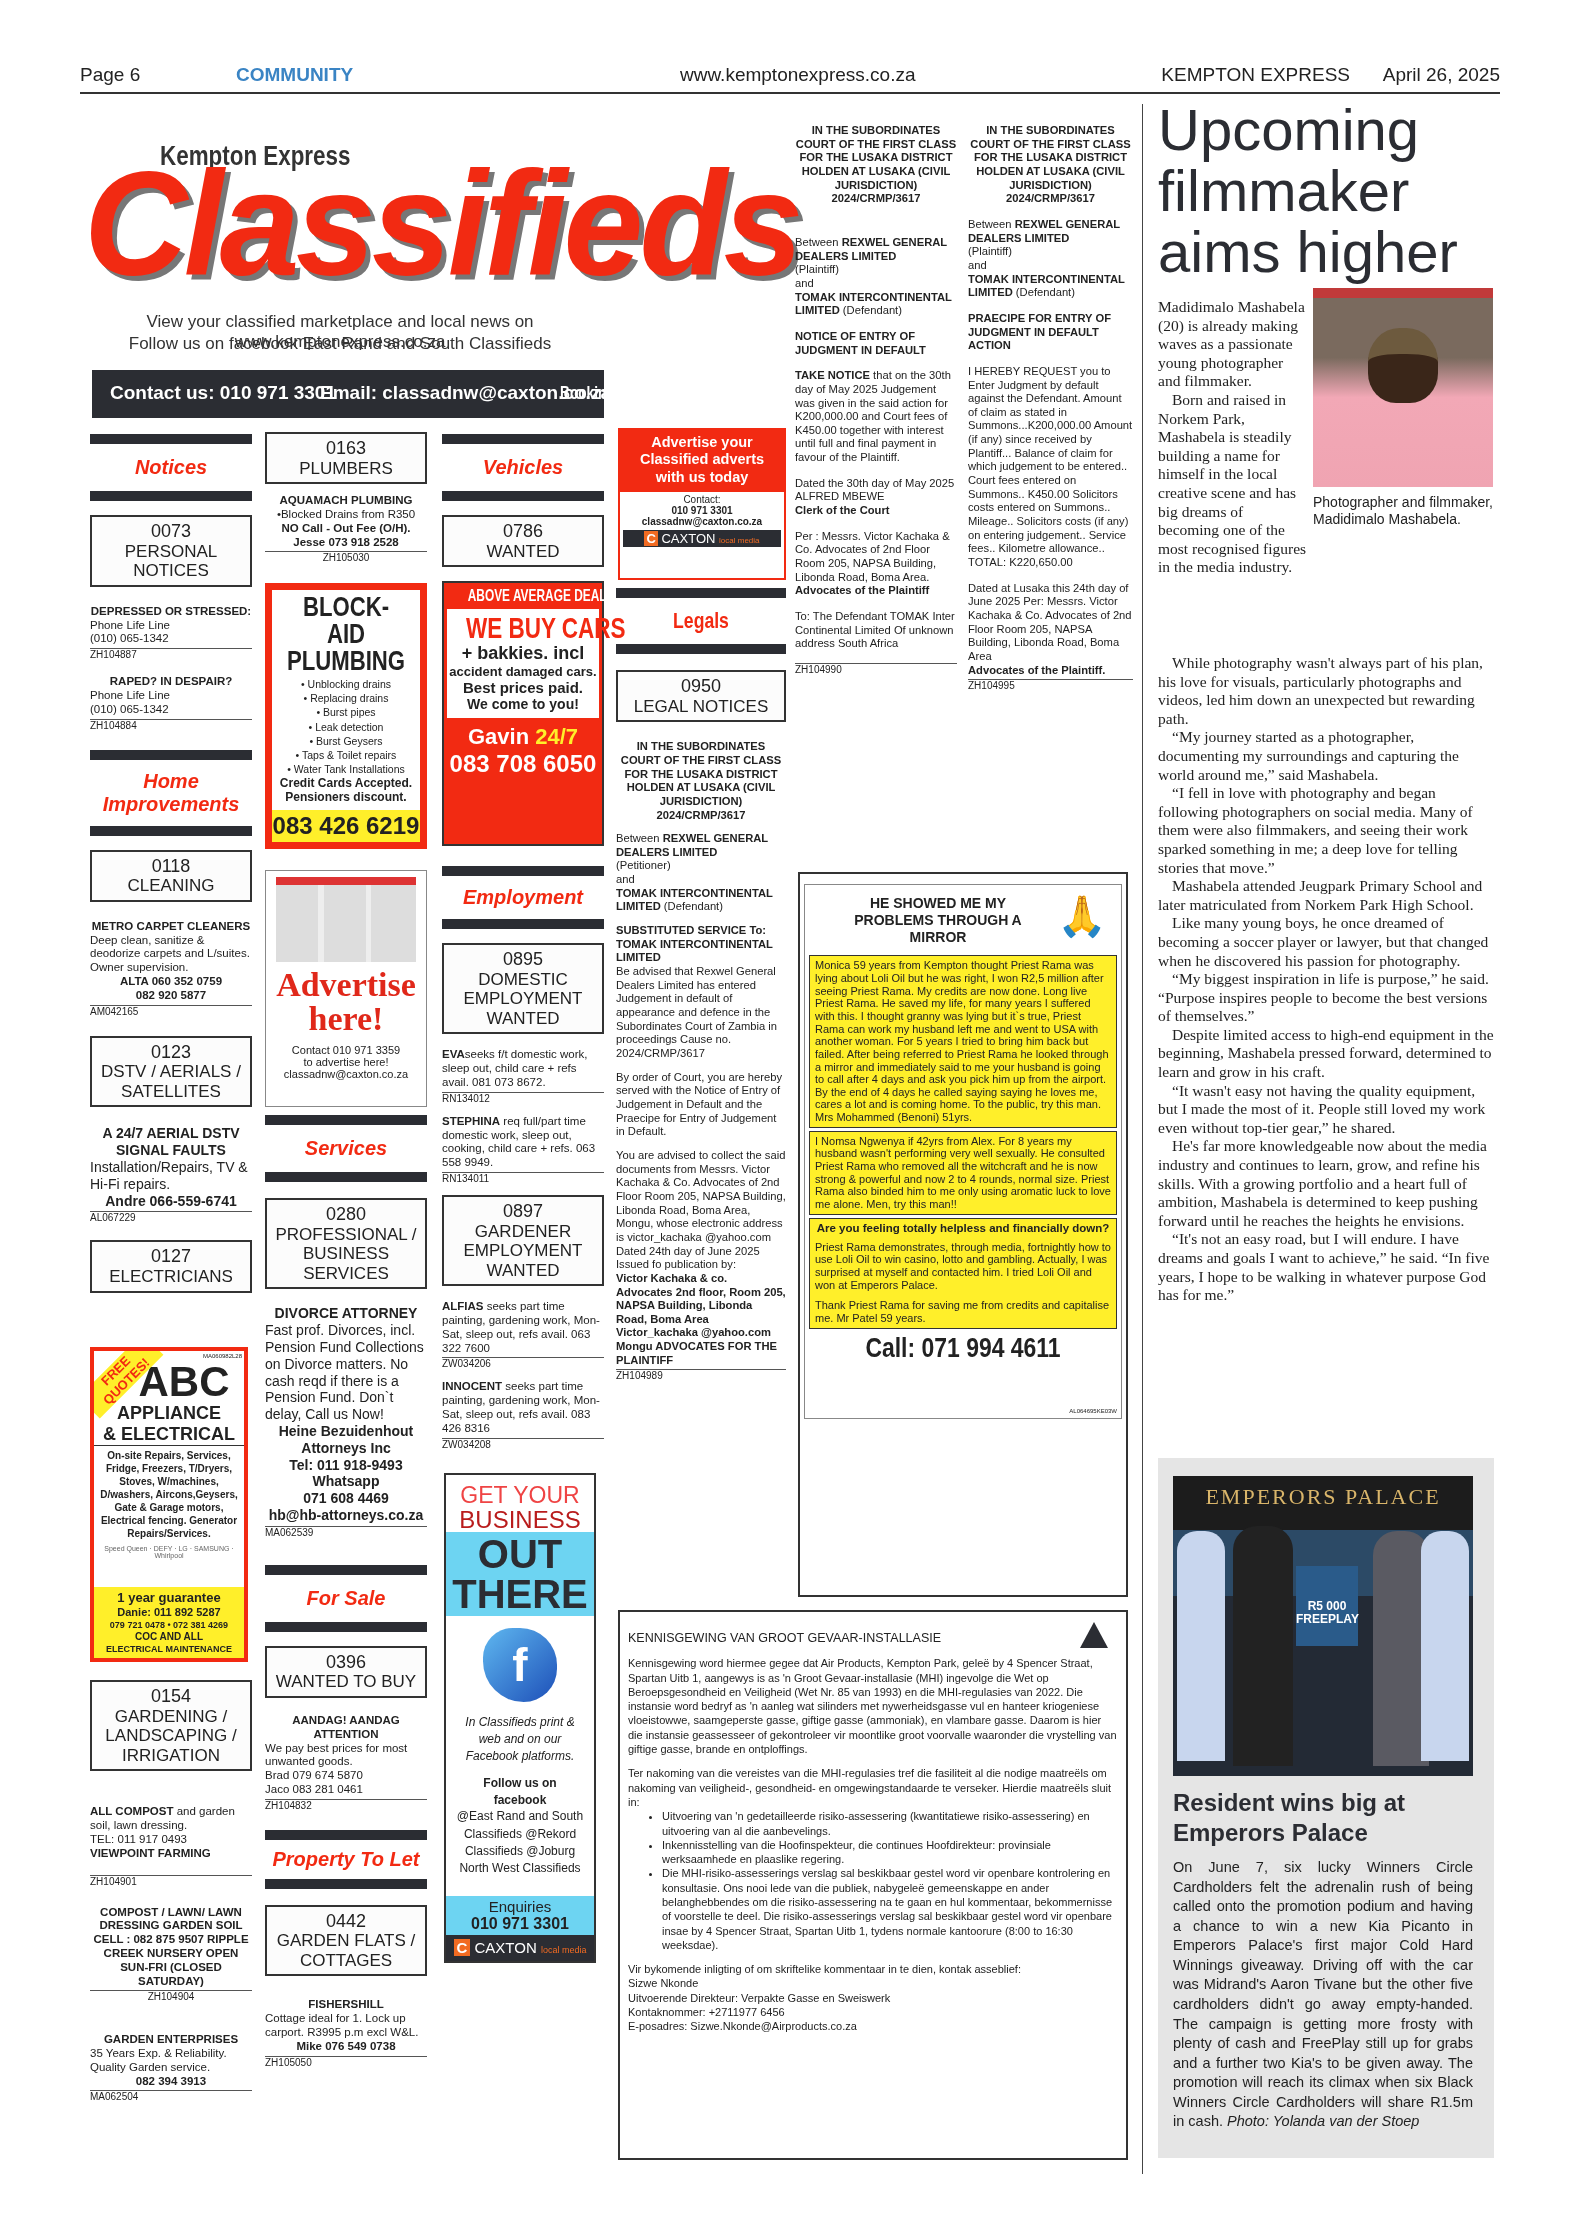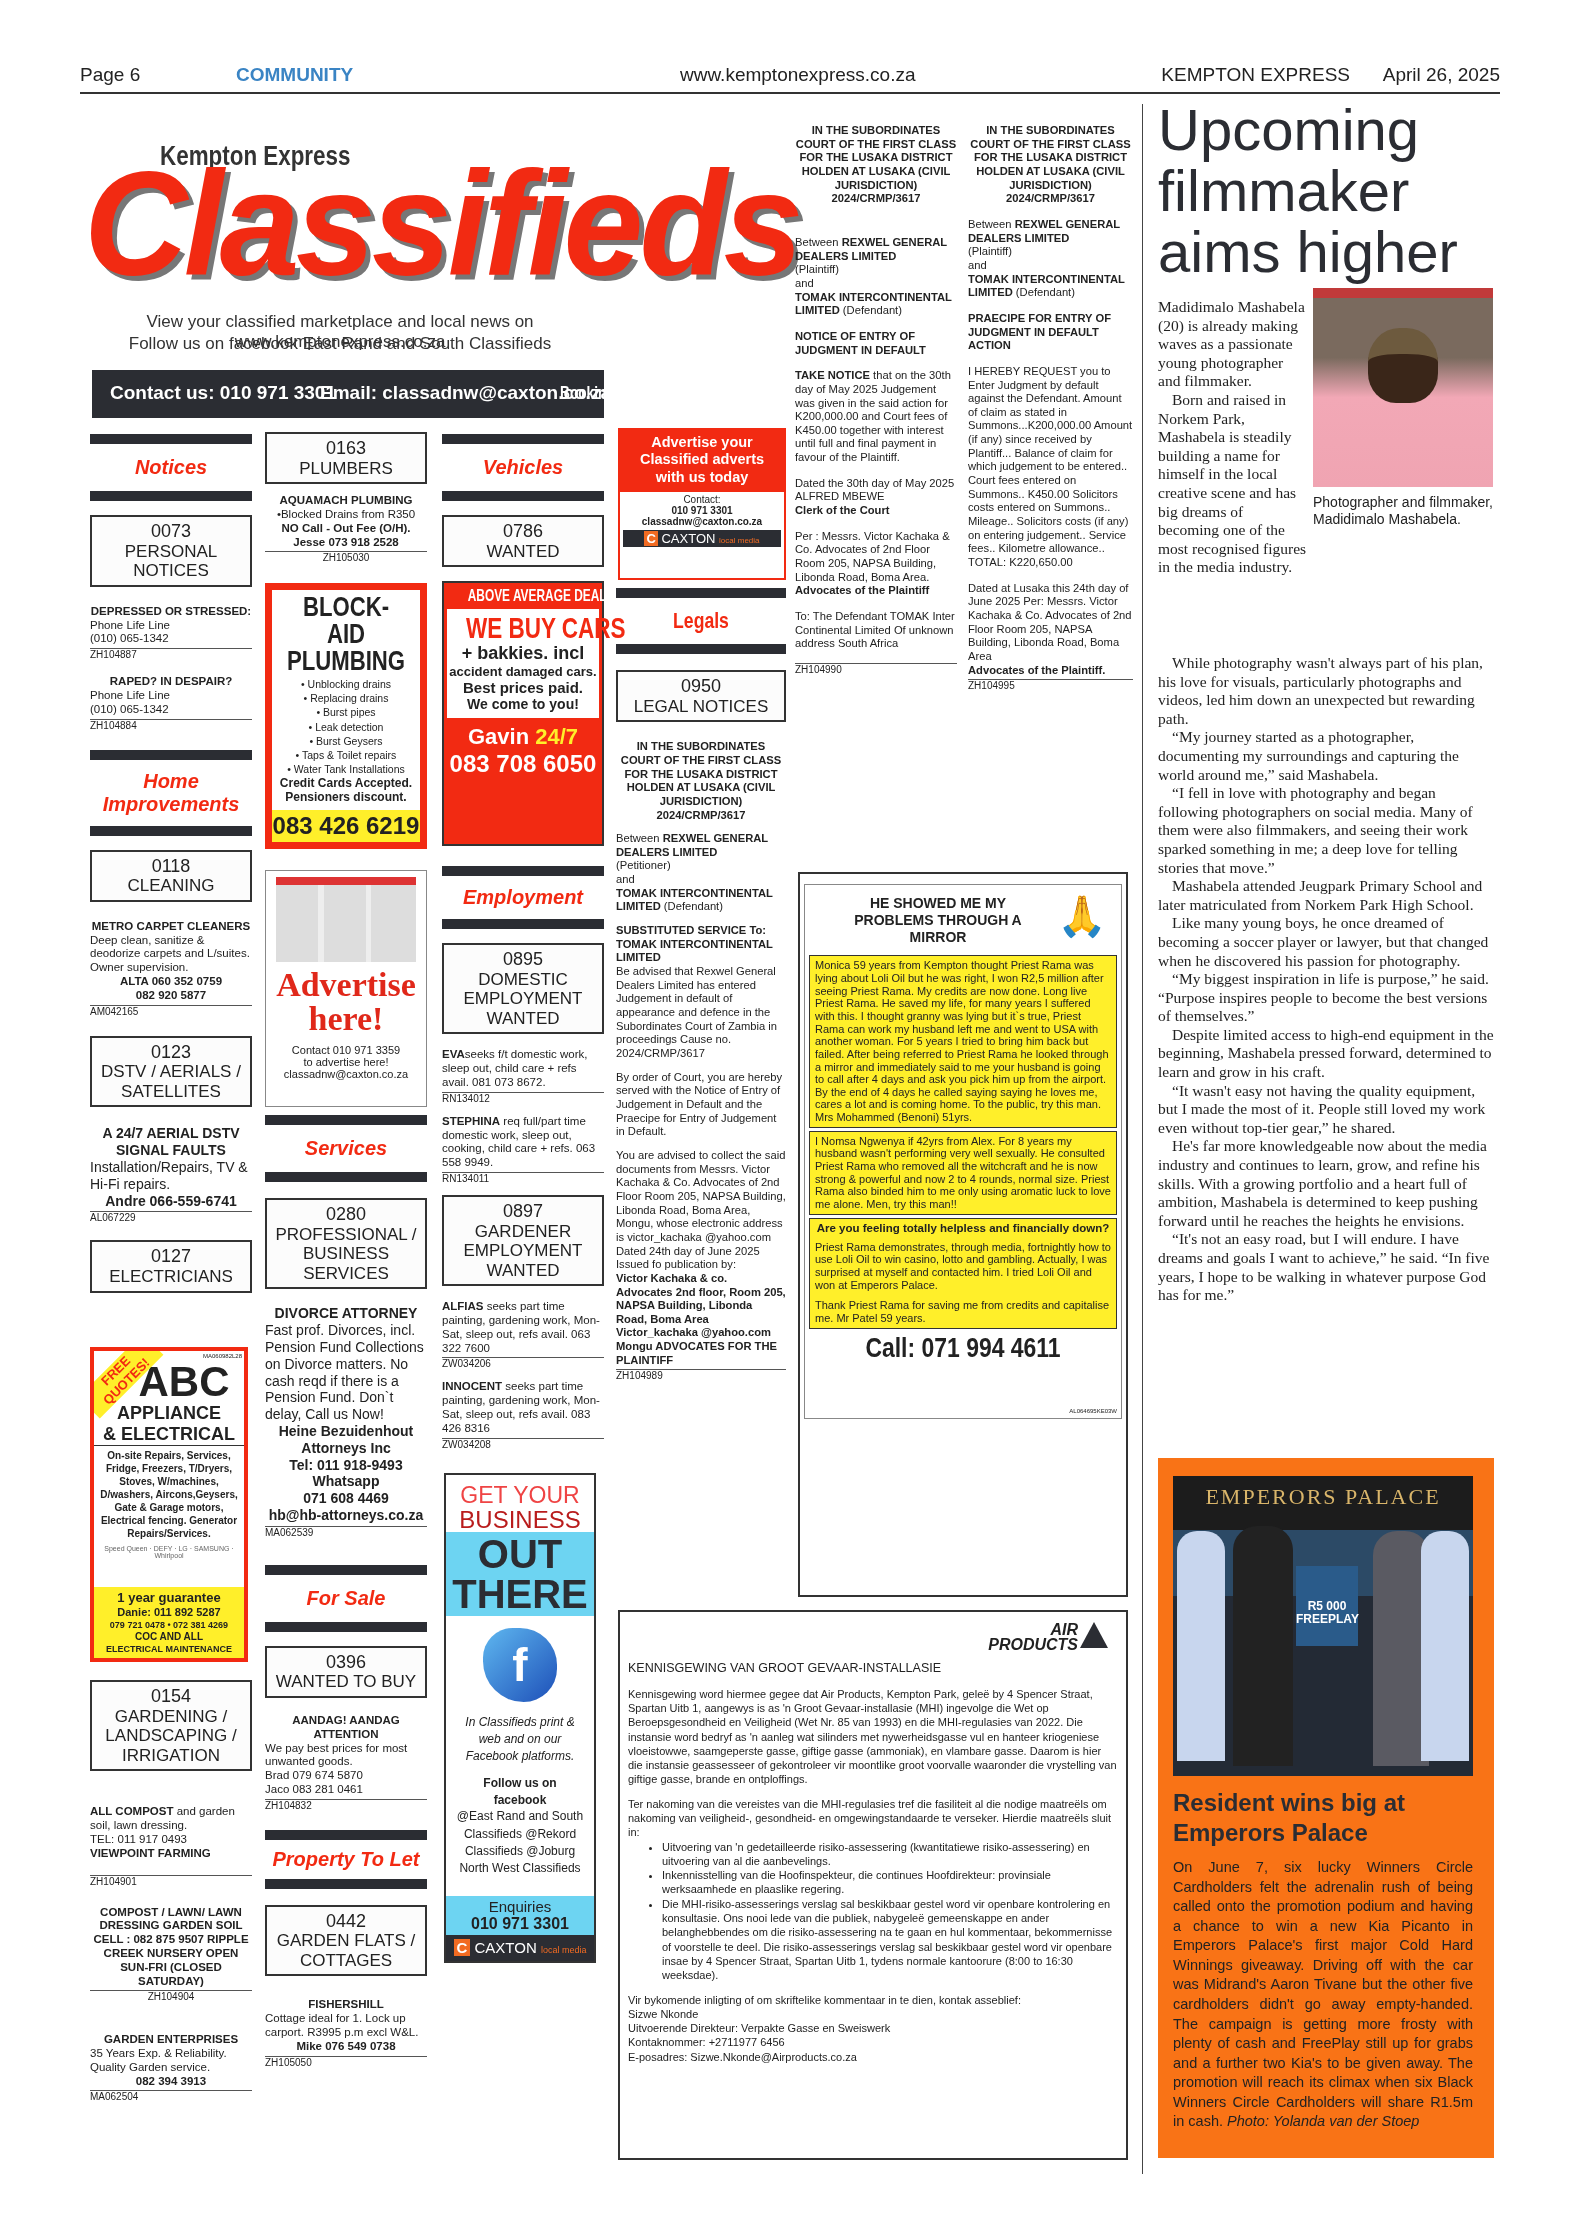--- a/index.html
+++ b/index.html
@@ -355,24 +355,20 @@
       <div style="text-align:center;font-weight:bold;font-size:11.5px;margin-bottom:6px">Are you feeling totally helpless and financially down?</div>
       <div>Priest Rama demonstrates, through media, fortnightly how to use Loli Oil to win casino, lotto and gambling. Actually, I was surprised at myself and contacted him. I tried Loli Oil and won at Emperors Palace.</div>
       <div style="margin-top:8px">Thank Priest Rama for saving me from credits and capitalise me. Mr Patel 59 years.</div>
     </div>
     <div style="text-align:center;font-size:27px;font-weight:bold;margin-top:4px;transform:scaleX(0.85)">Call: 071 994 4611</div>
     <div style="position:absolute;right:4px;bottom:4px;font-size:6px">AL064695KE03W</div>
   </div>
 </div>
 
 <div class="abs" style="left:618px;top:1610px;width:510px;height:550px;border:2px solid #333;padding:10px 8px;font-size:11px;line-height:1.3;color:#222">
-  <div style="text-align:right;font-weight:900;font-style:italic;line-height:0.95;font-size:16px;padding-right:40px">
-    <div>AIR</div>
-    <div>PRODUCTS</div>
-  </div>
   <div style="position:absolute;right:18px;top:10px;width:0;height:0;border-left:14px solid transparent;border-right:14px solid transparent;border-bottom:26px solid #2b2d33"></div>
   <div style="font-size:12.5px;margin-top:8px">KENNISGEWING VAN GROOT GEVAAR-INSTALLASIE</div>
   <div style="margin-top:10px">Kennisgewing word hiermee gegee dat Air Products, Kempton Park, geleë by 4 Spencer Straat, Spartan Uitb 1, aangewys is as 'n Groot Gevaar-installasie (MHI) ingevolge die Wet op Beroepsgesondheid en Veiligheid (Wet Nr. 85 van 1993) en die MHI-regulasies van 2022. Die instansie word bedryf as 'n aanleg wat silinders met nywerheidsgasse vul en hanteer kriogeniese vloeistowwe, saamgeperste gasse, giftige gasse (ammoniak), en vlambare gasse. Daarom is hier die instansie geassesseer of gekontroleer vir moontlike groot voorvalle waaronder die vrystelling van giftige gasse, brande en ontploffings.</div>
   <div style="margin-top:10px">Ter nakoming van die vereistes van die MHI-regulasies tref die fasiliteit al die nodige maatreëls om nakoming van veiligheid-, gesondheid- en omgewingstandaarde te verseker. Hierdie maatreëls sluit in:</div>
   <ul style="padding-left:34px;list-style:disc">
     <li>Uitvoering van 'n gedetailleerde risiko-assessering (kwantitatiewe risiko-assessering) en uitvoering van al die aanbevelings.</li>
     <li>Inkennisstelling van die Hoofinspekteur, die continues Hoofdirekteur: provinsiale werksaamhede en plaaslike regering.</li>
     <li>Die MHI-risiko-assesserings verslag sal beskikbaar gestel word vir openbare kontrolering en konsultasie. Ons nooi lede van die publiek, nabygeleë gemeenskappe en ander belanghebbendes om die risiko-assessering na te gaan en hul kommentaar, bekommernisse of voorstelle te deel. Die risiko-assesserings verslag sal beskikbaar gestel word vir openbare insae by 4 Spencer Straat, Spartan Uitb 1, tydens normale kantoorure (8:00 to 16:30 weeksdae).</li>
   </ul>
   <div style="margin-top:10px">Vir bykomende inligting of om skriftelike kommentaar in te dien, kontak asseblief:</div>
@@ -399,21 +395,21 @@
   <div>“I fell in love with photography and began following photographers on social media. Many of them were also filmmakers, and seeing their work sparked something in me; a deep love for telling stories that move.”</div>
   <div>Mashabela attended Jeugpark Primary School and later matriculated from Norkem Park High School.</div>
   <div>Like many young boys, he once dreamed of becoming a soccer player or lawyer, but that changed when he discovered his passion for photography.</div>
   <div>“My biggest inspiration in life is purpose,” he said. “Purpose inspires people to become the best versions of themselves.”</div>
   <div>Despite limited access to high-end equipment in the beginning, Mashabela pressed forward, determined to learn and grow in his craft.</div>
   <div>“It wasn't easy not having the quality equipment, but I made the most of it. People still loved my work even without top-tier gear,” he shared.</div>
   <div>He's far more knowledgeable now about the media industry and continues to learn, grow, and refine his skills. With a growing portfolio and a heart full of ambition, Mashabela is determined to keep pushing forward until he reaches the heights he envisions.</div>
   <div>“It's not an easy road, but I will endure. I have dreams and goals I want to achieve,” he said. “In five years, I hope to be walking in whatever purpose God has for me.”</div>
 </div>
 
-<div class="abs" style="left:1158px;top:1458px;width:336px;height:700px;background:#f97316">
+<div class="abs" style="left:1158px;top:1458px;width:336px;height:700px;background:#e5e5e5">
   <div style="position:absolute;left:15px;top:18px;width:300px;height:300px;background:linear-gradient(180deg,#1c1c1c 0 18%,#2c4a66 18% 40%,#232a35 40%)">
     <div style="position:absolute;left:0;right:0;top:8px;text-align:center;color:#d9b56a;font-family:'Liberation Serif',serif;font-size:22px;letter-spacing:2px">EMPERORS PALACE</div>
     <div style="position:absolute;left:4px;top:55px;width:48px;height:230px;background:#c8d6ee;border-radius:20px 20px 0 0"></div>
     <div style="position:absolute;left:60px;top:50px;width:60px;height:240px;background:#222;border-radius:24px 24px 0 0"></div>
     <div style="position:absolute;left:200px;top:55px;width:56px;height:235px;background:#5a5a62;border-radius:24px 24px 0 0"></div>
     <div style="position:absolute;right:4px;top:55px;width:48px;height:230px;background:#c8d6ee;border-radius:20px 20px 0 0"></div>
     <div style="position:absolute;left:123px;top:90px;width:62px;height:80px;background:#2a5b8a;color:#fff;font-size:12px;font-weight:bold;text-align:center;padding-top:34px;line-height:1.1">R5 000 FREEPLAY</div>
   </div>
   <div style="position:absolute;left:15px;top:330px;width:300px;font-size:24px;font-weight:bold;line-height:1.25;color:#2b2d33">Resident wins big at Emperors Palace</div>
   <div style="position:absolute;left:15px;top:400px;width:300px;font-size:14.5px;line-height:1.35;text-align:justify">

